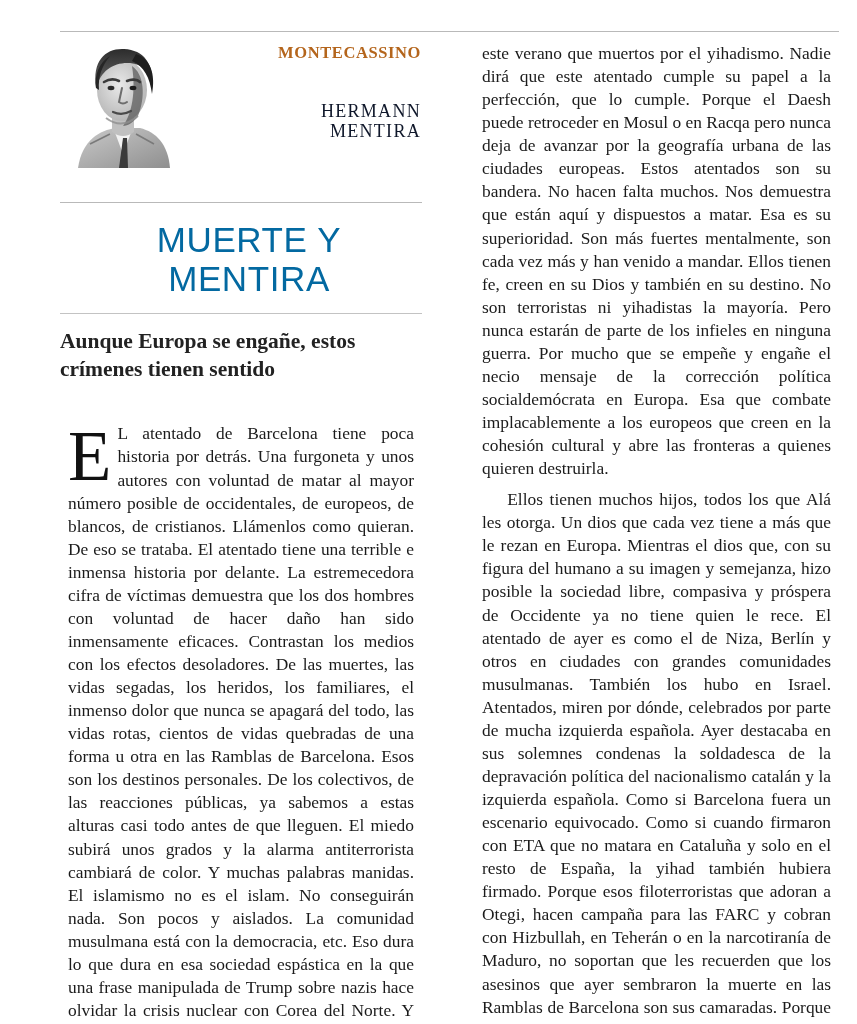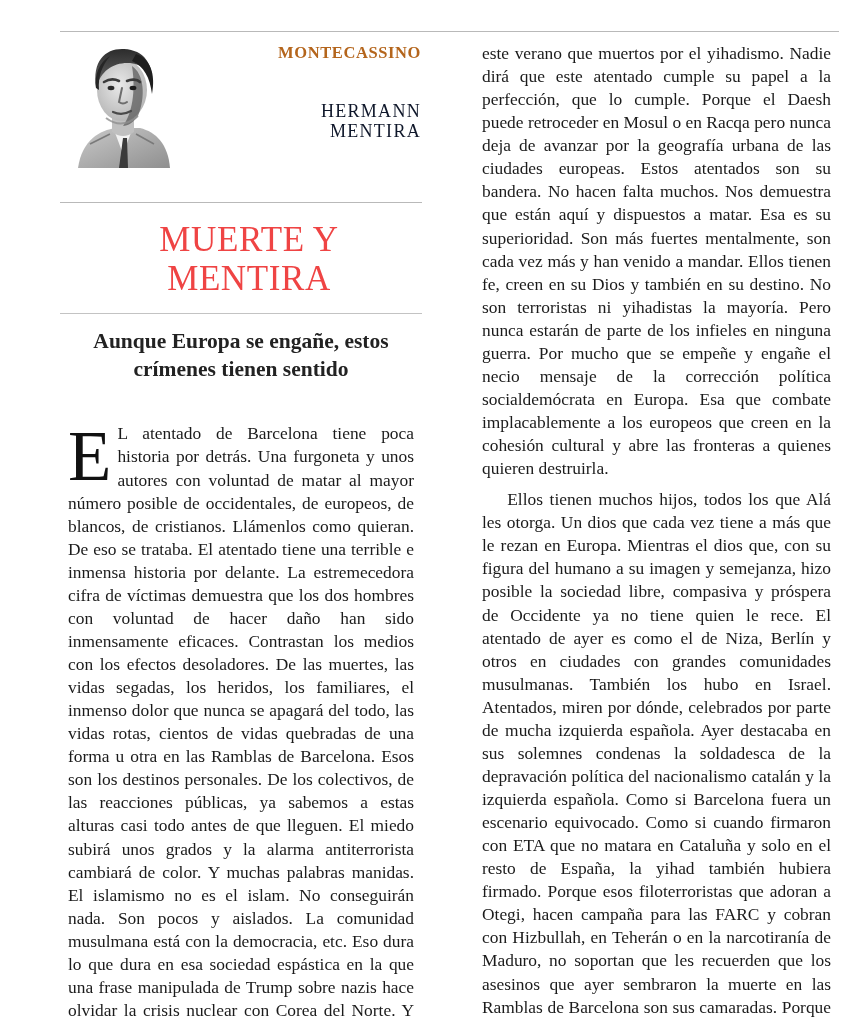--- a/index.html
+++ b/index.html
@@ -97,38 +97,38 @@
   .byline .b-line { display: block; }
 
   .rule {
     height: 1px;
     background: #b9b9b9;
     margin: 0;
   }
   .rule-under-byline { margin-top: 16px; }
 
   .headline {
-    font-family: Liberation Serif, serif;
+    font-family: Liberation Sans, sans-serif;
     font-size: 35px;
     font-weight: normal;
     line-height: 1.12;
     text-align: center;
     letter-spacing: 0.6px;
     margin: 17px 0 0 16px;
     padding: 0 0 15px 0;
-    color: #ef4444;
+    color: #0369a1;
   }
 
   .rule-under-headline { background: #c3c3c3; }
 
   .standfirst {
     font-family: "Liberation Serif", "DejaVu Serif", serif;
     font-size: 21.5px;
     line-height: 1.28;
-    text-align: center;
+    text-align: left;
     margin: 14px 0 0 0;
     color: #222222;
   }
 
   
   .body-text {
     font-family: "Liberation Serif", "DejaVu Serif", serif;
     font-size: 17.4px;
     line-height: 1.325;
     text-align: justify;

